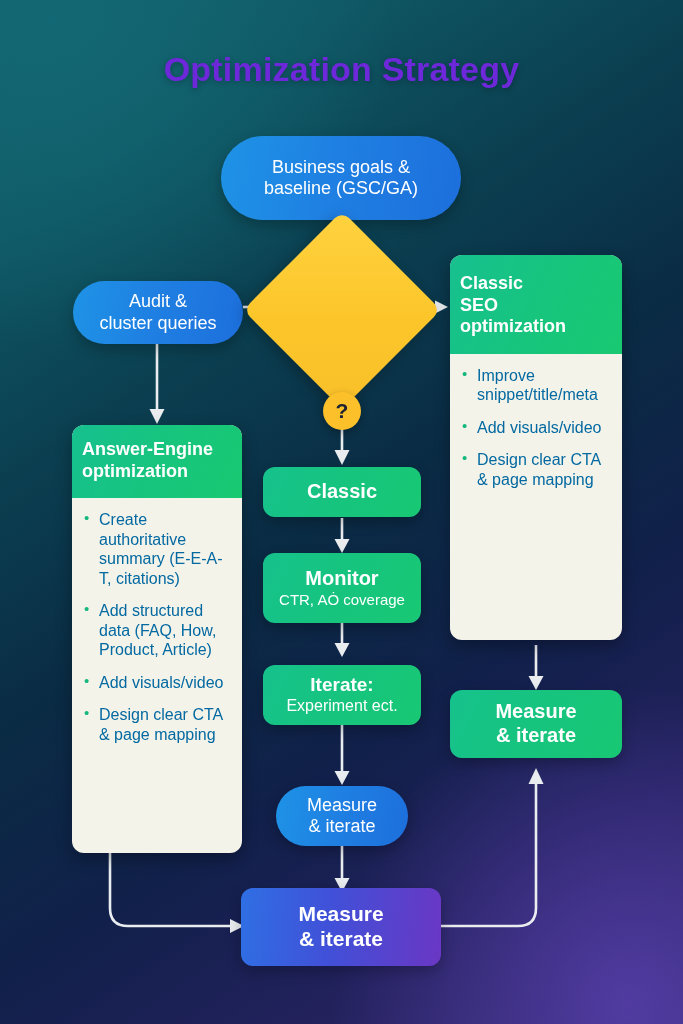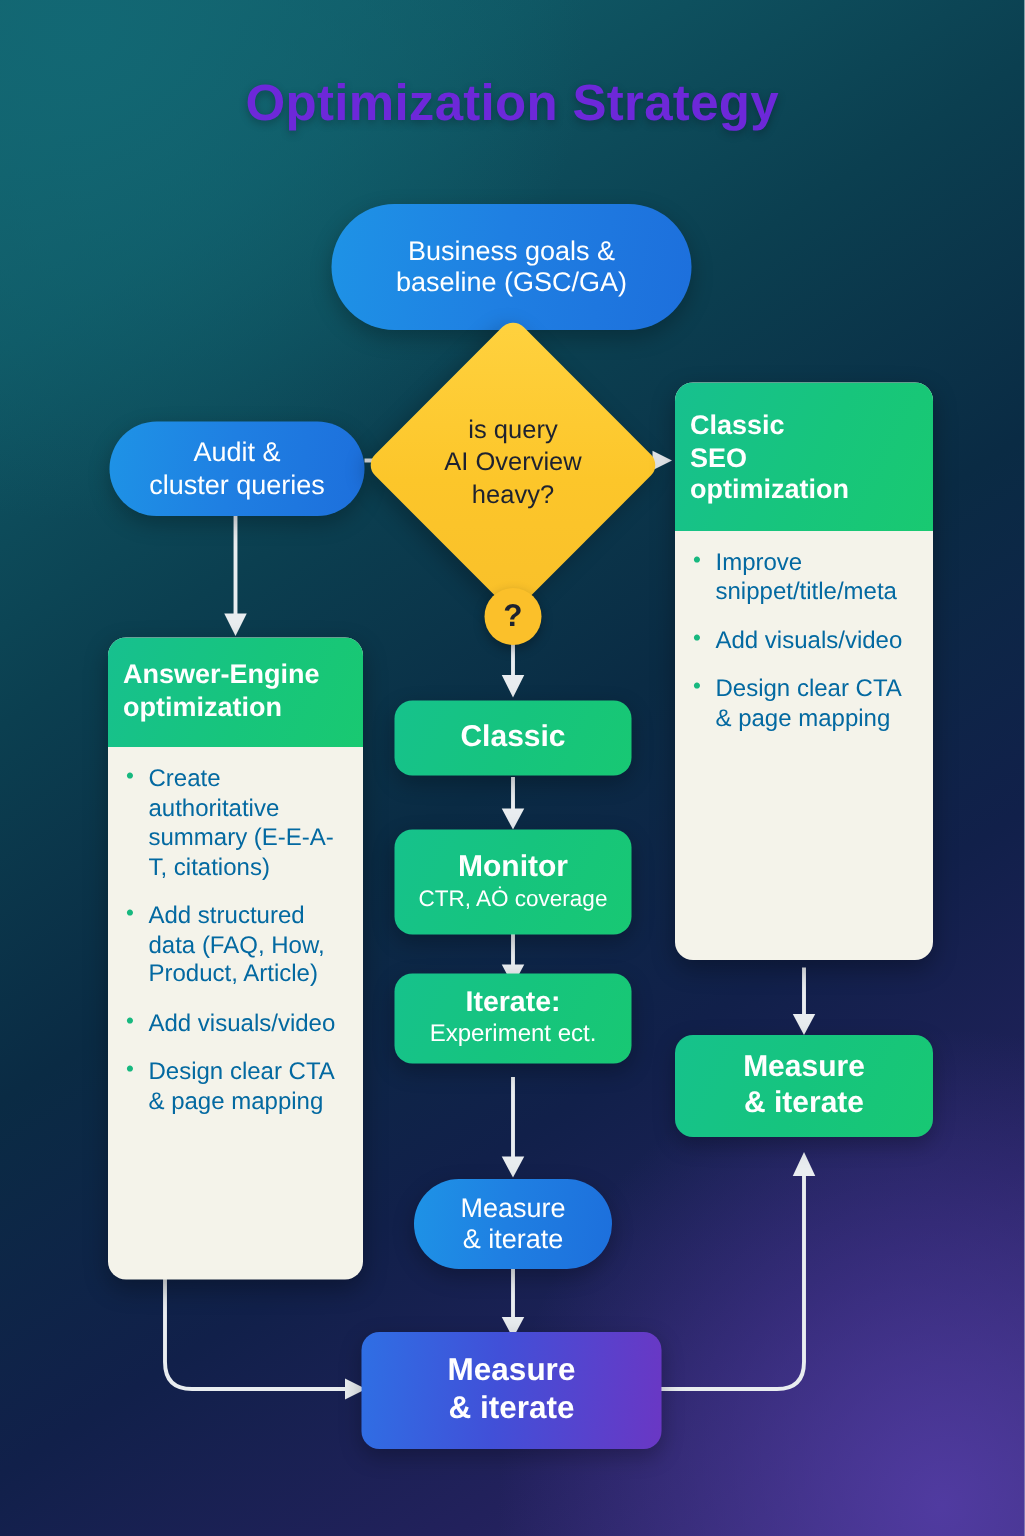--- a/index.html
+++ b/index.html
@@ -187,40 +187,35 @@
     <span class="l1">Business goals &amp;</span>
     <span class="l2">baseline (GSC/GA)</span>
   </div>
 
   <div class="node pill-blue" style="left:73px; top:281px; width:170px; height:63px;">
     <span class="l1">Audit &amp;</span>
     <span class="l2">cluster queries</span>
   </div>
 
   <div class="diamond" style="left:272px; top:240px;"></div>
-  <div class="diamond-label" style="left:252px; top:276px;">
-    <div>is query</div>
-    <div>AI Overview</div>
-    <div>heavy?</div>
-  </div>
 
   <div class="qbadge" style="left:323px; top:392px;">
     <span>?</span>
   </div>
 
   <div class="node rect-green" style="left:263px; top:467px; width:158px; height:50px; font-size:20px; font-weight:bold;">
     <span class="l1">Classic</span>
   </div>
 
   <div class="node rect-green" style="left:263px; top:553px; width:158px; height:70px;">
     <span class="l1" style="font-size:20px; font-weight:bold;">Monitor</span>
     <span class="l2 small-note" style="font-size:15px;">CTR, AȮ coverage</span>
   </div>
 
-  <div class="node rect-green" style="left:263px; top:649px; width:158px; height:60px;">
+  <div class="node rect-green" style="left:263px; top:665px; width:158px; height:60px;">
     <span class="l1" style="font-size:19px; font-weight:bold;">Iterate:</span>
     <span class="l2" style="font-size:16px;">Experiment ect.</span>
   </div>
 
   <div class="node pill-blue" style="left:276px; top:786px; width:132px; height:60px;">
     <span class="l1">Measure</span>
     <span class="l2">&amp; iterate</span>
   </div>
 
   <div class="node rect-green" style="left:450px; top:690px; width:172px; height:68px; font-size:20px; font-weight:bold;">

